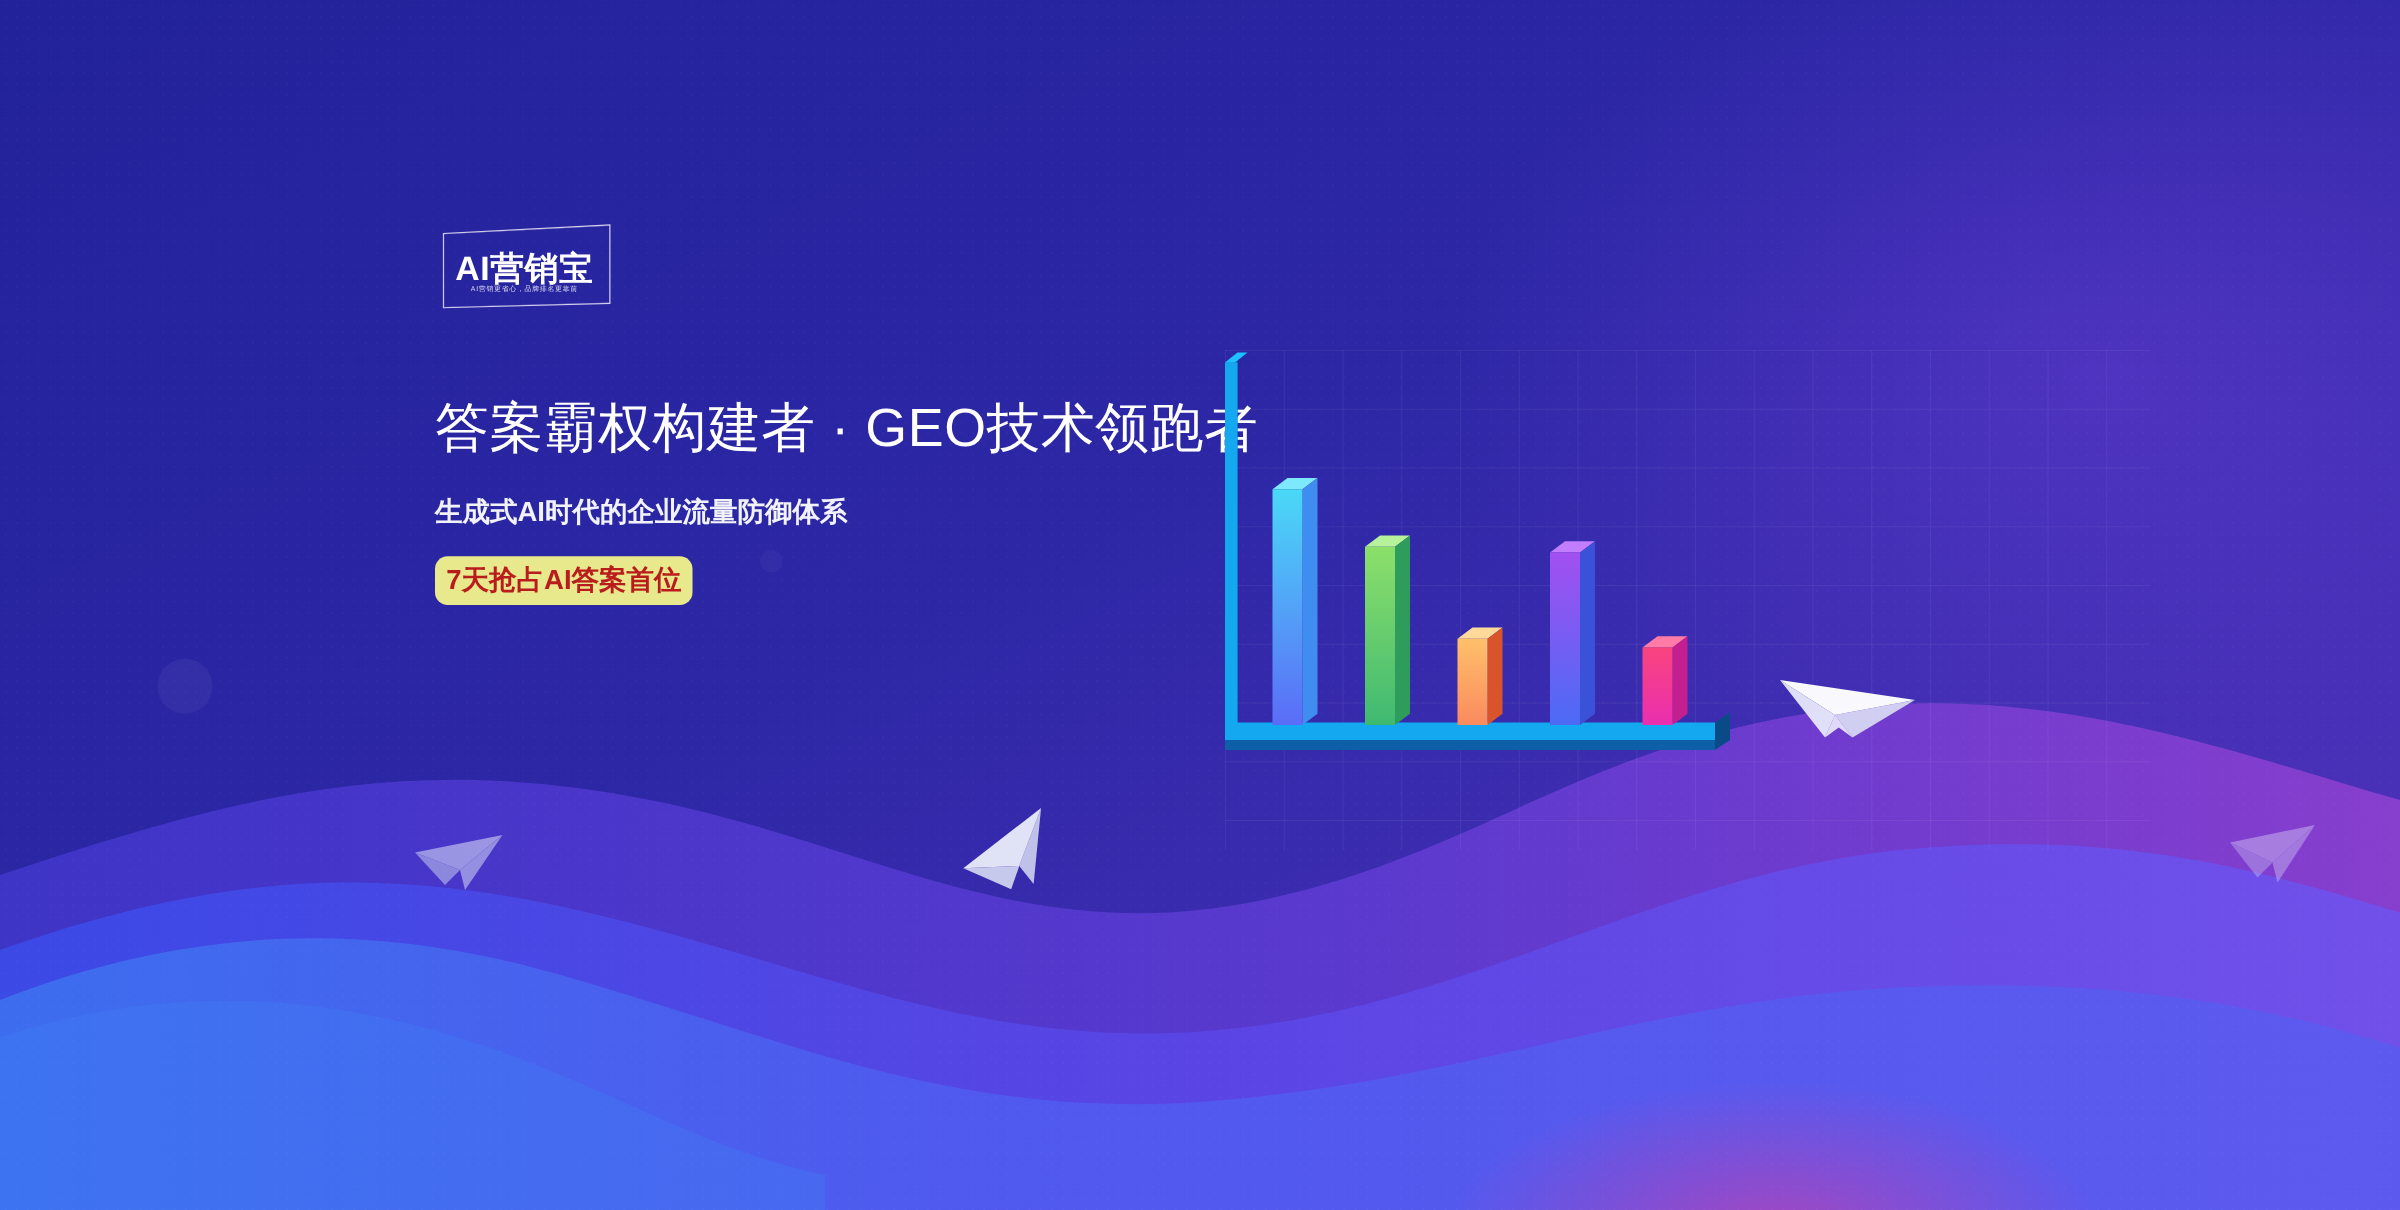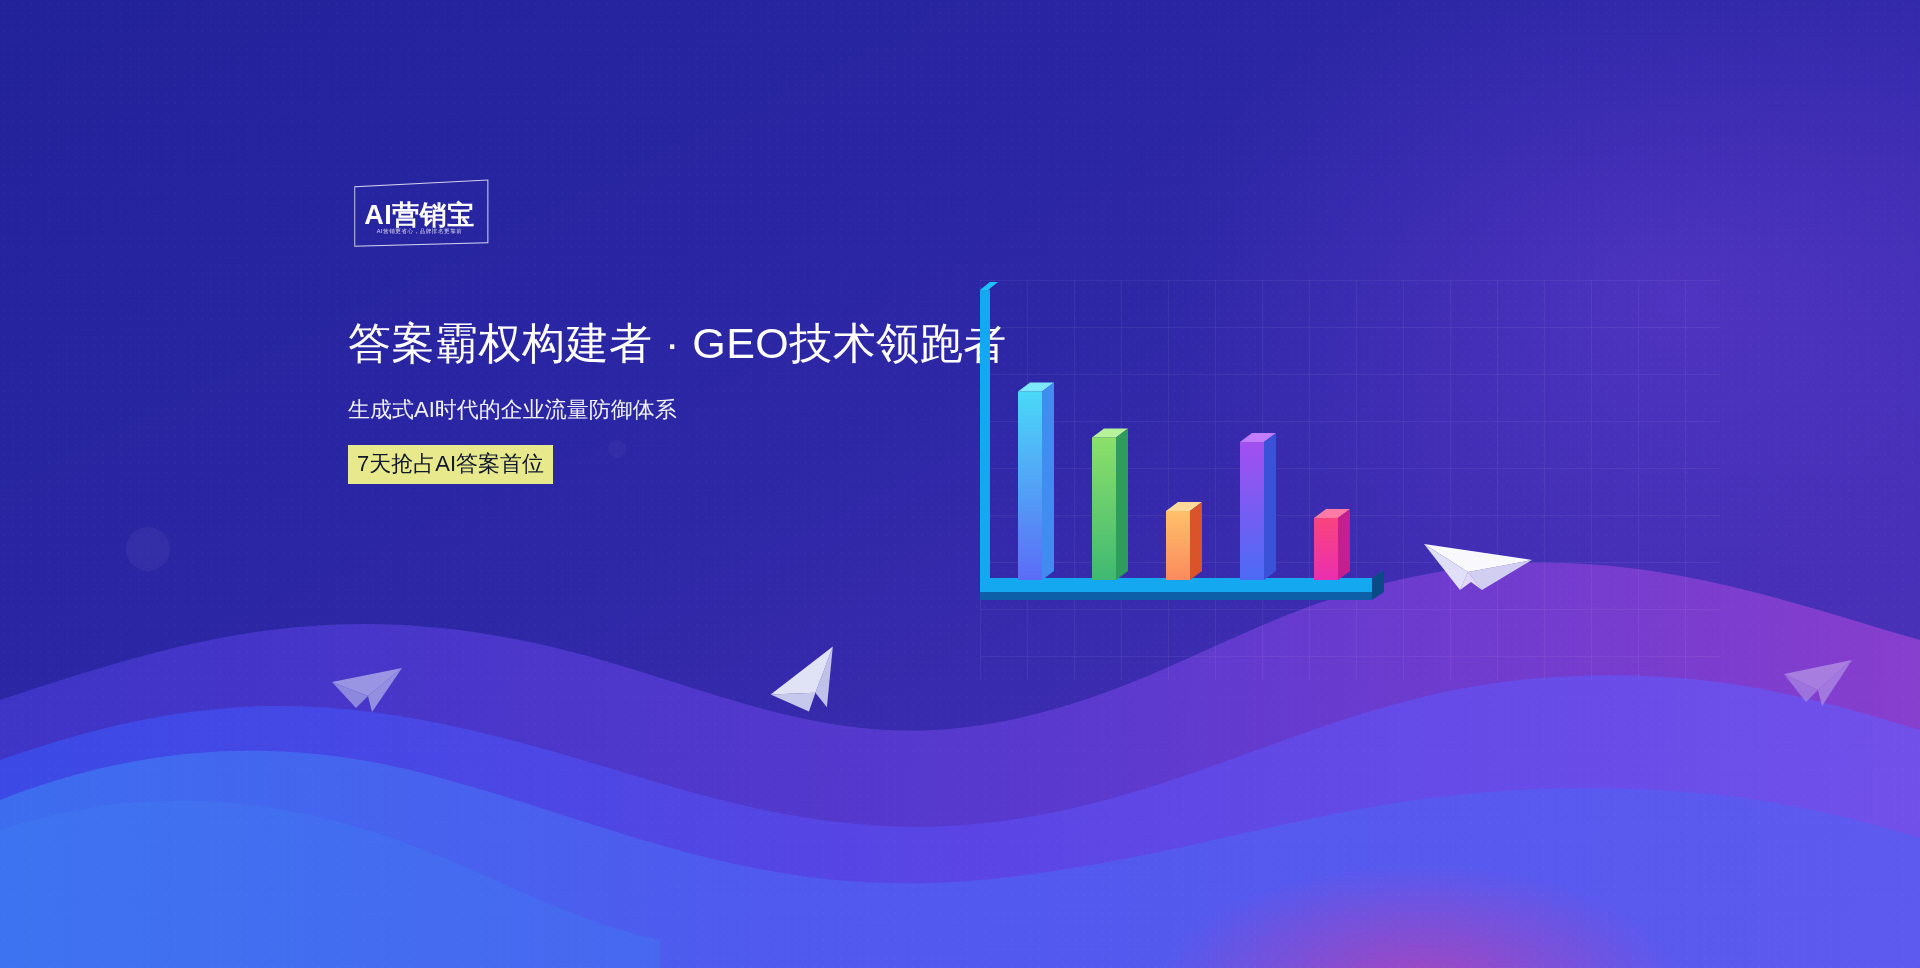--- a/index.html
+++ b/index.html
@@ -56,25 +56,25 @@
     white-space:nowrap;
   }
   
   #copy { position:absolute; left:348px; top:318px; width:700px; }
   .headline {
     color:#ffffff; font-size:43px; line-height:1.2; font-weight:400;
     white-space:nowrap; letter-spacing:0.5px;
   }
   .sub-line {
     color:#f2f2fb; font-size:22px; line-height:1.25; white-space:nowrap;
-    margin-top:26px; font-weight:400;
+    margin-top:26px; font-weight:700;
   }
   .sub-line.highlight {
-    display:inline-block; background:#e8e88c; color:#0f172a;
-    padding:5px 9px 6px 9px; font-weight:normal; margin-top:22px;
+    display:inline-block; background:#e8e88c; color:#b91c1c;
+    padding:5px 9px 6px 9px; font-weight:bold; margin-top:22px;border-radius:10px;
   }
   .hl-wrap { display:block; }
   .sub-line.last { margin-top:23px; letter-spacing:0.4px; }
   
   #chart { position:absolute; left:980px; top:290px; width:470px; height:380px; }
   .chart-svg { width:100%; height:100%; display:block; overflow:visible; }
   
   .plane { position:absolute; pointer-events:none; }
 </style>
 </head>

